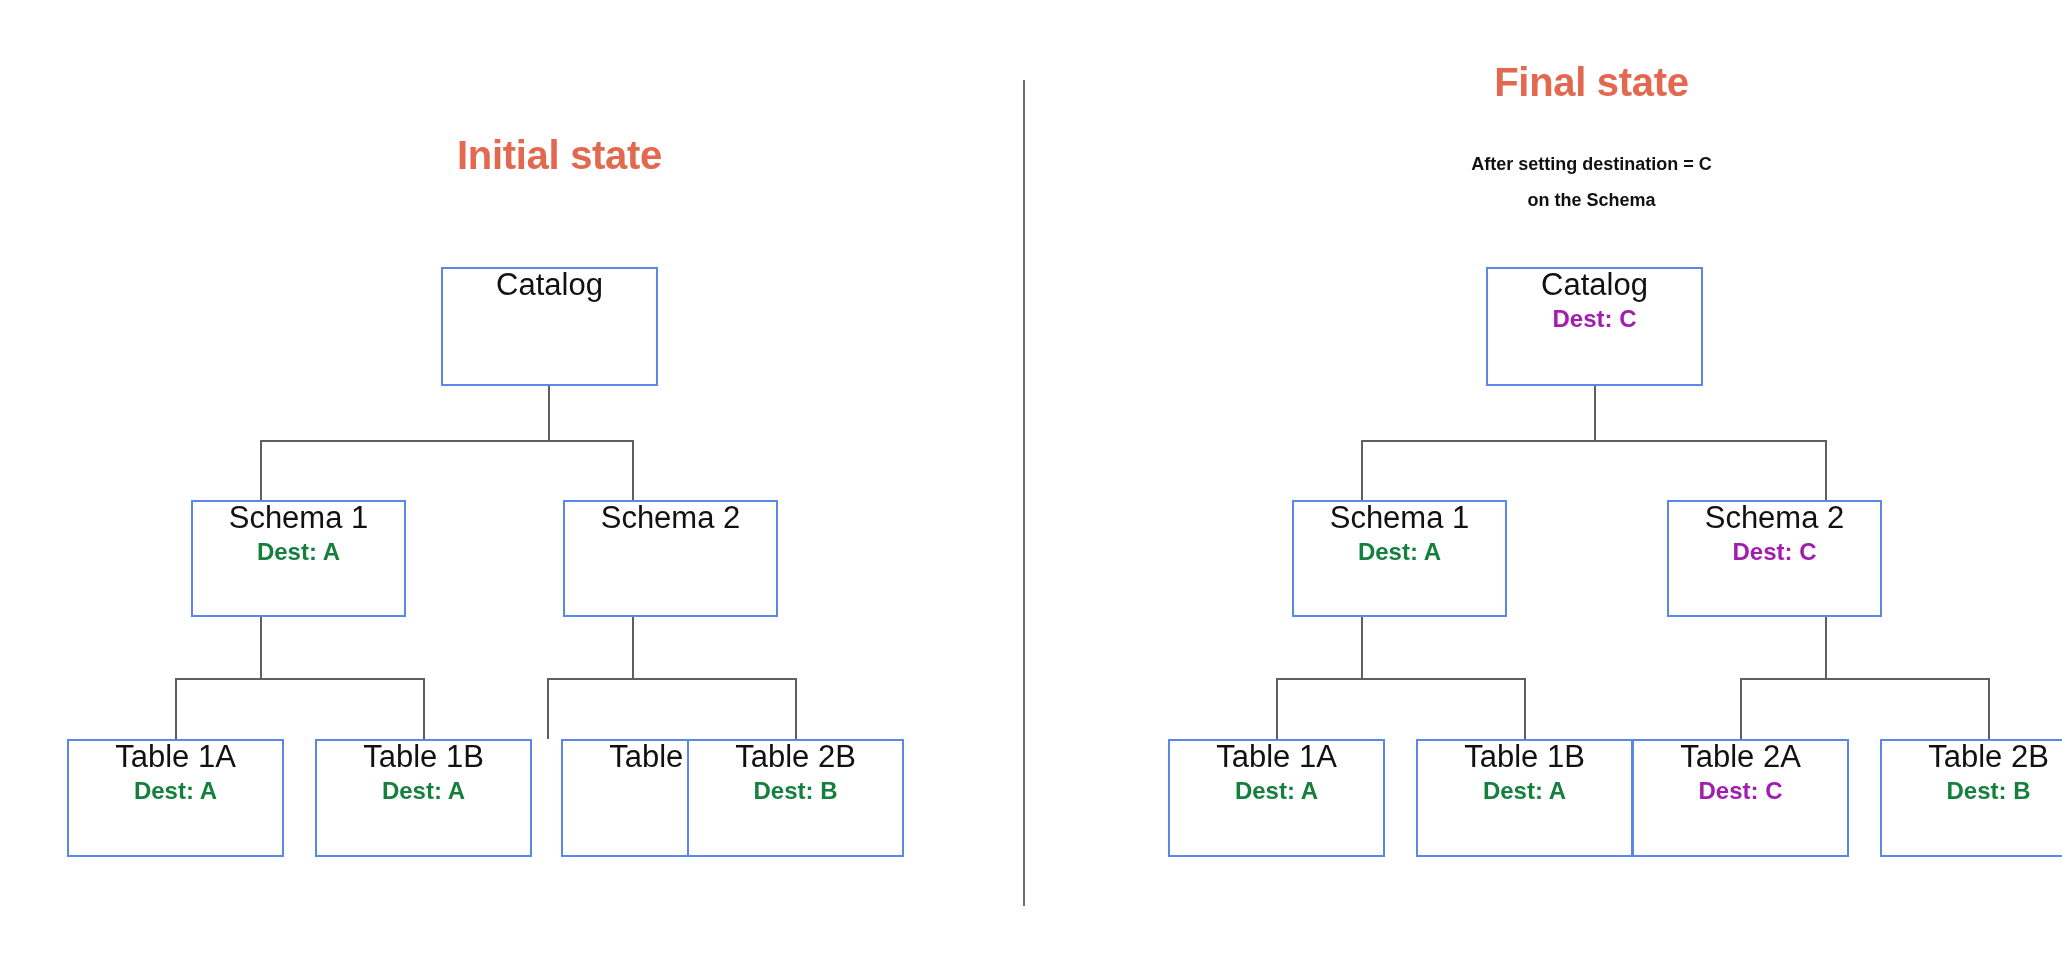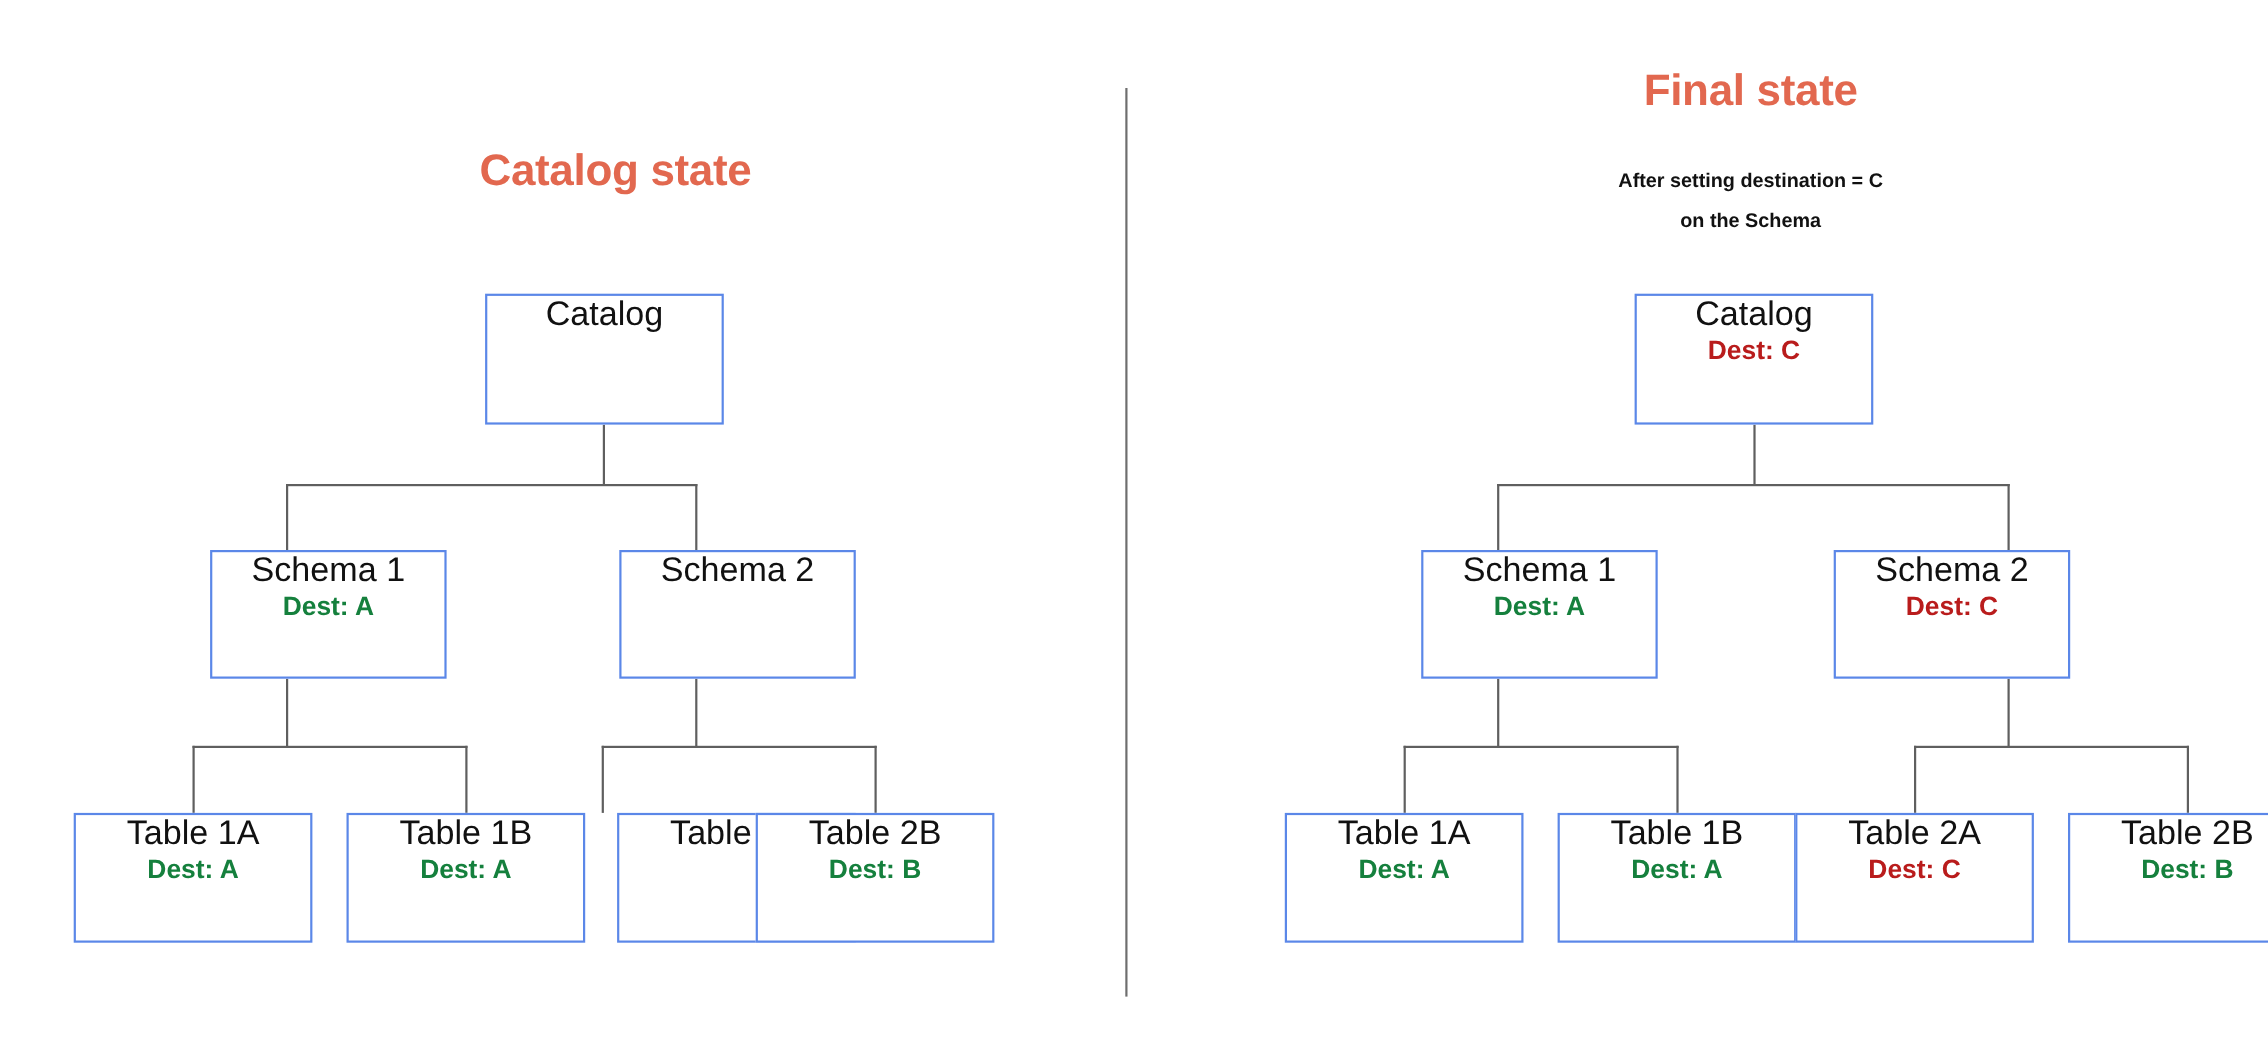--- a/index.html
+++ b/index.html
@@ -77,38 +77,38 @@
     font-weight: normal;
     white-space: nowrap;
   }
   .node-dest {
     font-size: 24px;
     font-weight: bold;
     white-space: nowrap;
     margin-top: 7px;
   }
   .dest-green { color: #15803d; }
-  .dest-red   { color: #b91c1c; }
+  .dest-red   { color: #a21caf; }
 
   
   .conn {
     position: absolute;
     background: #5f5f5f;
   }
   .conn-v { width: 2px; }
   .conn-h { height: 2px; }
 </style>
 </head>
 <body>
 
 <div id="stage">
 
   <div class="panel panel-left">
 
-    <div class="panel-title title-left">Catalog state</div>
+    <div class="panel-title title-left">Initial state</div>
 
     <div class="conn conn-v" style="left:500px; top:386px; height:55px;"></div>
     <div class="conn conn-h" style="left:212px; top:440px; width:374px;"></div>
     <div class="conn conn-v" style="left:212px; top:440px; height:60px;"></div>
     <div class="conn conn-v" style="left:584px; top:440px; height:60px;"></div>
 
     <div class="conn conn-v" style="left:212px; top:617px; height:62px;"></div>
     <div class="conn conn-h" style="left:127px; top:678px; width:250px;"></div>
     <div class="conn conn-v" style="left:127px; top:678px; height:61px;"></div>
     <div class="conn conn-v" style="left:375px; top:678px; height:61px;"></div>

